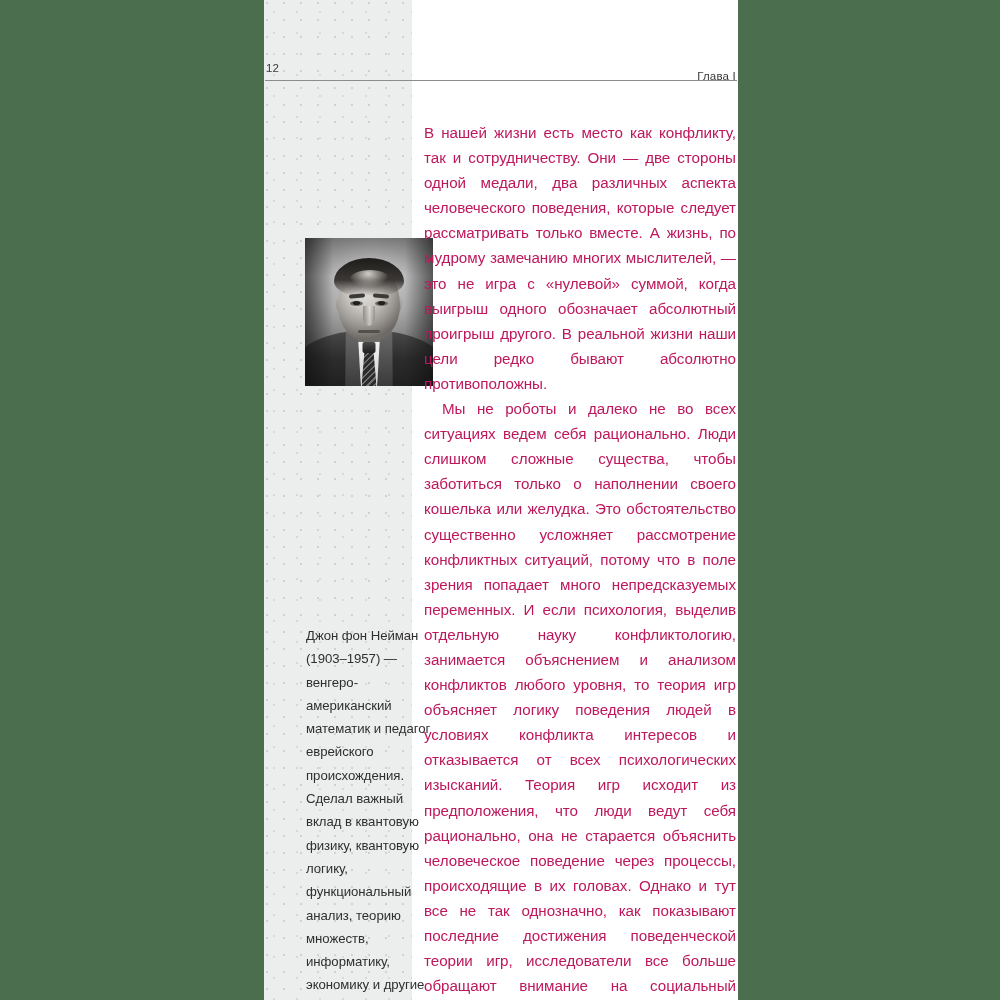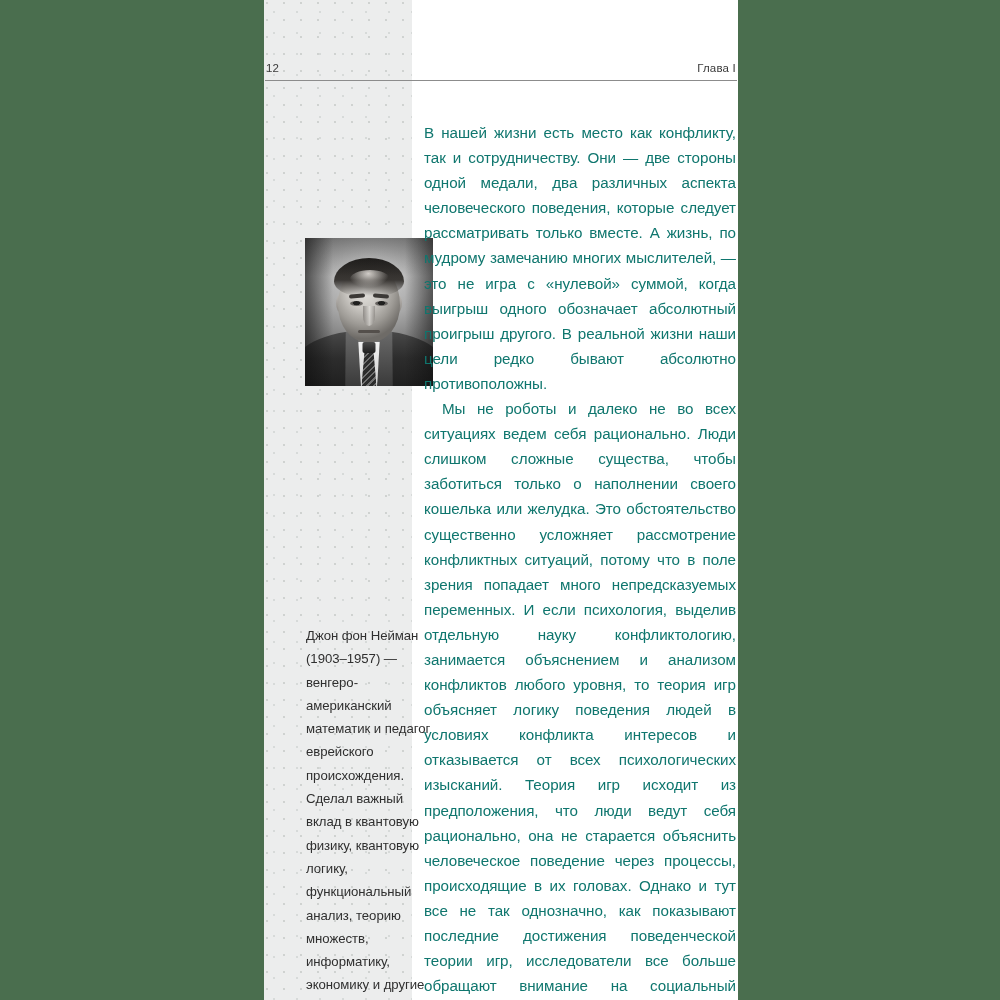--- a/index.html
+++ b/index.html
@@ -58,21 +58,21 @@
   }
   .folio {
     position: absolute;
     top: 0;
     font-size: 11.5px;
     color: #3a3a3a;
     letter-spacing: 0.2px;
     line-height: 20px;
   }
   #folio-left  { left: 2px; }
-  #folio-right { right: 2px; }
+  #folio-right { right: 2px; margin-top: 8px; }
 
   
   #portrait-figure {
     position: absolute;
     left: 1px;
     top: 222px;
     width: 128px;
   }
   #portrait {
     position: relative;
@@ -270,21 +270,21 @@
   #maincol {
     position: absolute;
     left: 160px;
     top: 120px;
     width: 312px;
   }
   .para {
     margin: 0;
     font-size: 15.2px;
     line-height: 25.1px;
-    color: #0f766e;
+    color: #be185d;
     text-align: justify;
     text-justify: inter-word;
     letter-spacing: -0.05px;
     hyphens: manual;
   }
   .para.indent { text-indent: 18px; }
 </style>
 </head>
 <body>
 

